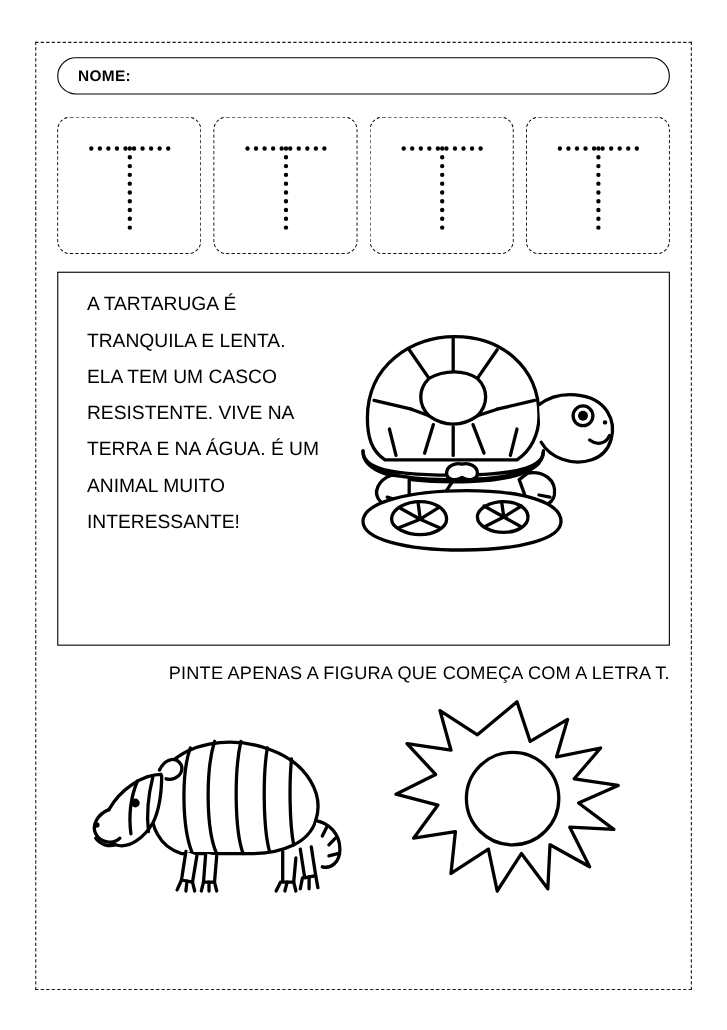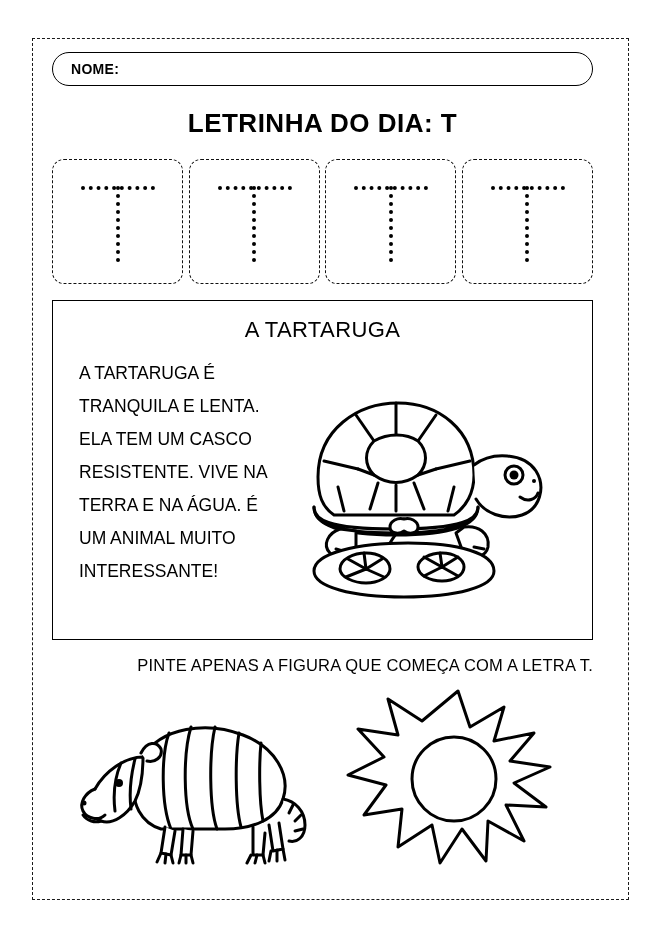--- a/index.html
+++ b/index.html
@@ -30,21 +30,21 @@
     border: 1px dashed #1a1a1a;
     box-sizing: border-box;
   }
   .inner {
     position: absolute;
     left: 32px;
     top: 38px;
     width: 597px;
     height: 862px;
     box-sizing: border-box;
-    padding: 14px 36px 0 20px;
+    padding: 14px 20px 0 20px;
   }
 
   
   .name-field {
     height: 34px;
     border: 1.5px solid #000;
     border-radius: 17px;
     display: flex;
     align-items: center;
     padding-left: 18px;
@@ -174,21 +174,20 @@
 
 <div class="page">
   <div class="page-border"></div>
 
   <div class="inner">
 
     <div class="name-field">
       <span class="name-label">NOME:</span>
     </div>
 
-    <div class="title">LETRINHA DO DIA: T</div>
 
     <div class="trace-row">
 
       <div class="trace-box">
         <div class="dot-t-h"></div>
         <div class="dot-t-v"></div>
         <div class="trace-letter">T</div>
       </div>
 
       <div class="trace-box">
@@ -205,21 +204,20 @@
 
       <div class="trace-box">
         <div class="dot-t-h"></div>
         <div class="dot-t-v"></div>
         <div class="trace-letter">T</div>
       </div>
 
     </div>
 
     <div class="story-box">
-      <div class="story-title">A TARTARUGA</div>
       <div class="story-body">
         <div class="story-text">A TARTARUGA É TRANQUILA E LENTA. ELA TEM UM CASCO RESISTENTE. VIVE NA TERRA E NA ÁGUA. É UM ANIMAL MUITO INTERESSANTE!</div>
         <div class="turtle-art">
           <svg width="300" height="245" viewBox="0 0 300 245" fill="none" stroke="#000" stroke-width="3" stroke-linecap="round" stroke-linejoin="round">
 
             <path d="M40 120 C40 72 80 46 120 46 C160 46 196 72 196 118 C196 136 188 150 176 158 L56 158 C44 150 40 138 40 120 Z" fill="#fff"></path>
 
             <path d="M36 150 C36 166 56 176 116 176 C176 176 200 166 200 150 C200 162 186 172 116 172 C48 172 36 162 36 150 Z" fill="#fff"></path>
             <path d="M36 150 C36 166 58 178 118 178 C178 178 200 166 200 150" fill="none"></path>
 

